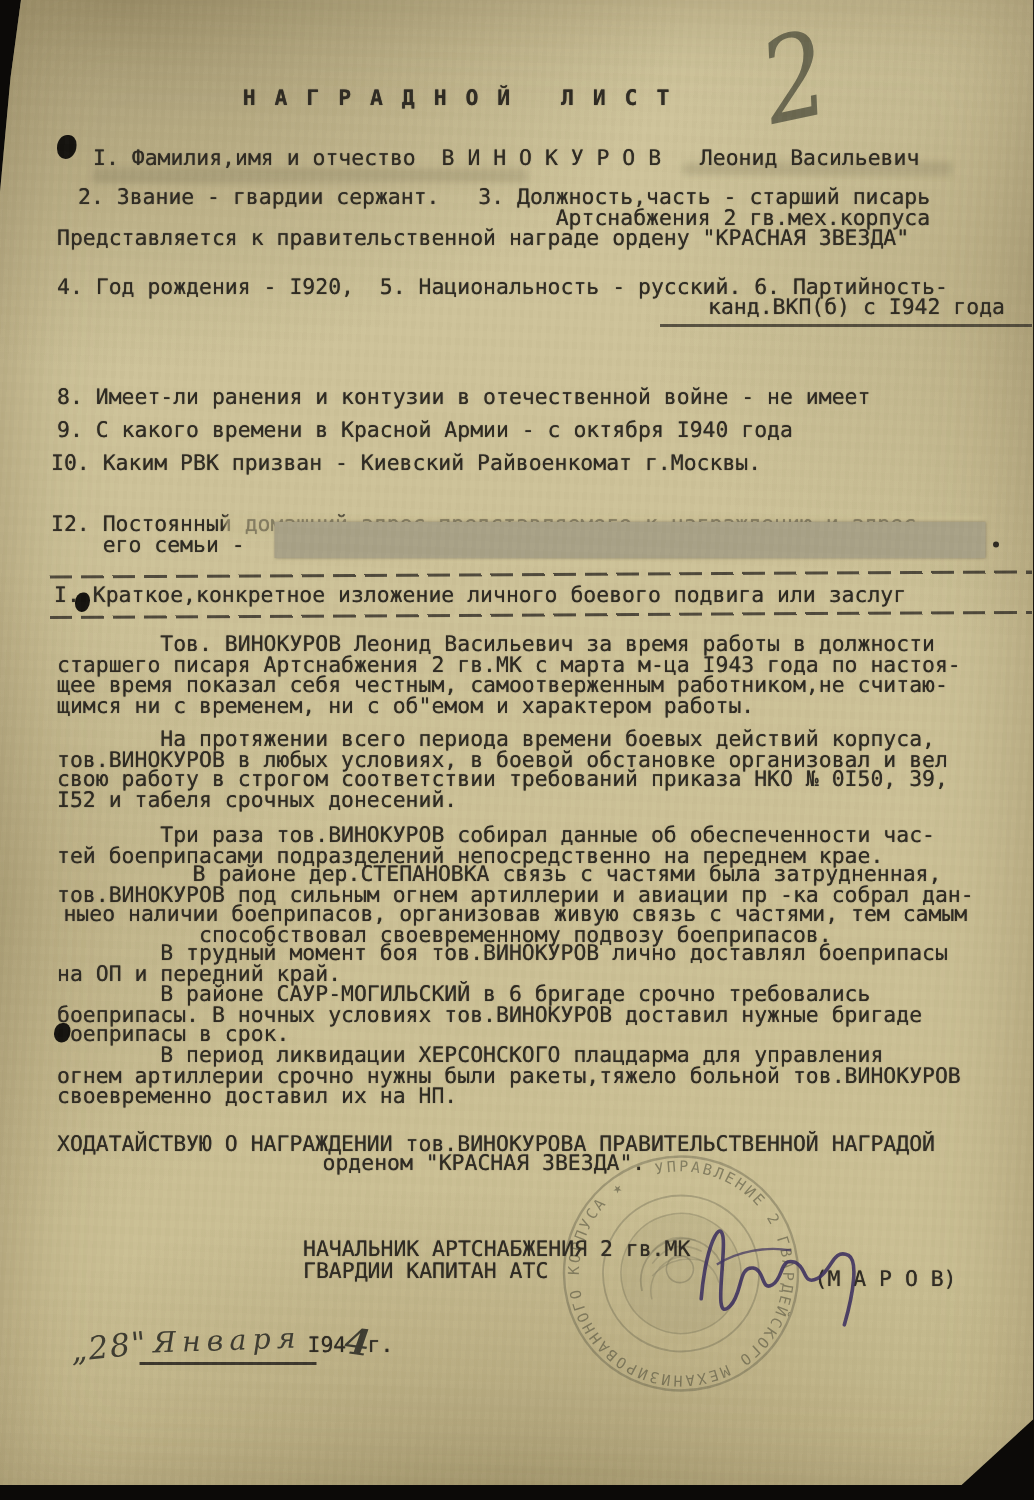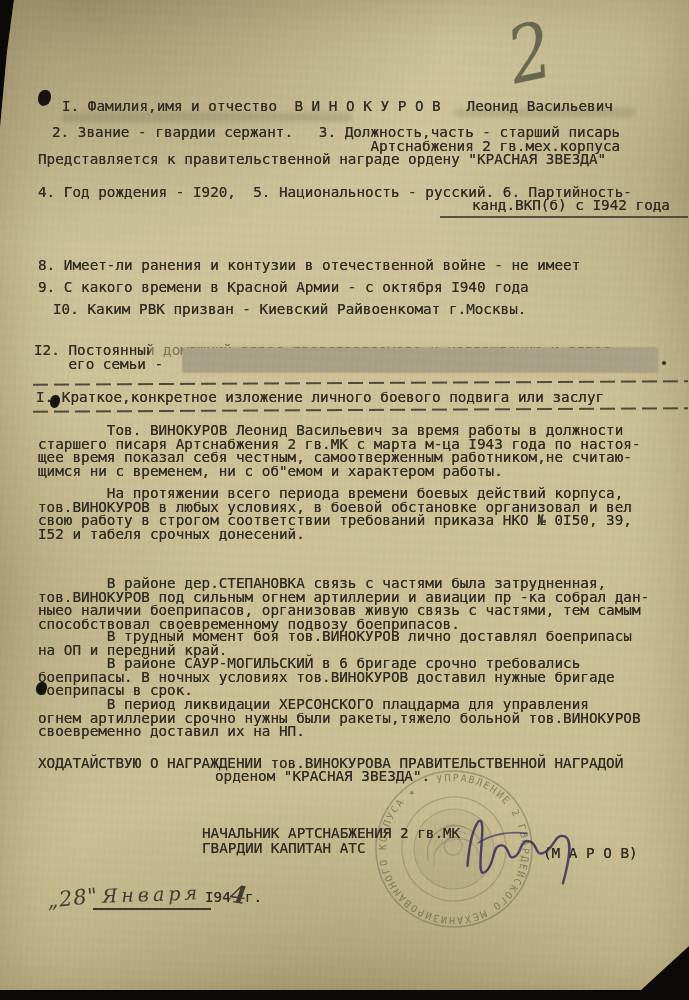--- a/index.html
+++ b/index.html
@@ -47,51 +47,54 @@
 
 <div class="scene">
   <div class="paper">
 
     <div class="pagenum">2</div>
 
     <div class="ghost" style="left:62px;top:112px;width:290px;height:10px;"></div>
     <div class="ghost" style="left:455px;top:108px;width:180px;height:9px;"></div>
     <div class="blot" style="left:38px;top:90px;width:13px;height:16px;"></div>
 
+    <div class="t title" style="top:60px;">Н А Г Р А Д Н О Й   Л И С Т</div>
 
     <div class="t" style="top:100px;left:38px;margin-left:24px;">I. Фамилия,имя и отчество  В И Н О К У Р О В   Леонид Васильевич</div>
     <div class="t" style="top:126px;left:52px;">2. Звание - гвардии сержант.   3. Должность,часть - старший писарь
                                      Артснабжения 2 гв.мех.корпуса</div>
     <div class="t" style="top:153px;left:38px;">Представляется к правительственной награде ордену "КРАСНАЯ ЗВЕЗДА"</div>
     <div class="t" style="top:186px;left:38px;">4. Год рождения - I920,  5. Национальность - русский. 6. Партийность-</div>
     <div class="t" style="top:199px;left:472px;">канд.ВКП(б) с I942 года</div>
     <div class="rule" style="top:216px;left:440px;width:248px;"></div>
     <div class="t" style="top:259px;left:38px;">8. Имеет-ли ранения и контузии в отечественной войне - не имеет</div>
     <div class="t" style="top:281px;left:38px;">9. С какого времени в Красной Армии - с октября I940 года</div>
-    <div class="t" style="top:303px;left:34px;margin-left:19px;">I0. Каким РВК призван - Киевский Райвоенкомат г.Москвы.</div>
+    <div class="t" style="top:303px;left:34px;">I0. Каким РВК призван - Киевский Райвоенкомат г.Москвы.</div>
     <div class="t" style="top:344px;left:34px;">I2. Постоянный домашний адрес представляемого к награждению и адрес
     его семьи -</div>
     <div class="smear" style="left:150px;top:344px;width:505px;height:15px;"></div>
     <div class="redaction" style="left:183px;top:348px;width:474px;height:24px;"></div>
     <div class="dot" style="left:662px;top:361px;"></div>
 
     <div class="dashes" style="top:382px;left:33px;width:655px;transform:rotate(-.3deg);"></div>
     <div class="t" style="top:391px;left:36px;">I. Краткое,конкретное изложение личного боевого подвига или заслуг</div>
     <div class="blot" style="left:50px;top:395px;width:10px;height:13px;"></div>
     <div class="dashes" style="top:409px;left:33px;width:655px;transform:rotate(-.3deg);"></div>
 
     <div class="t" style="top:424px;left:38px;">        Тов. ВИНОКУРОВ Леонид Васильевич за время работы в должности
 старшего писаря Артснабжения 2 гв.МК с марта м-ца I943 года по настоя-
 щее время показал себя честным, самоотверженным работником,не считаю-
 щимся ни с временем, ни с об"емом и характером работы.</div>
     <div class="t" style="top:487px;left:38px;">        На протяжении всего периода времени боевых действий корпуса,
 тов.ВИНОКУРОВ в любых условиях, в боевой обстановке организовал и вел
 свою работу в строгом соответствии требований приказа НКО № 0I50, 39,
 I52 и табеля срочных донесений.</div>
-    <div class="t" style="top:577px;left:38px;">        В районе дер.СТЕПАНОВКА связь с частями была затрудненная,
+    <div class="t" style="top:551px;left:38px;">        Три раза тов.ВИНОКУРОВ собирал данные об обеспеченности час-
+тей боеприпасами подразделений непосредственно на переднем крае.</div>
+    <div class="t" style="top:577px;left:38px;text-align:center;">        В районе дер.СТЕПАНОВКА связь с частями была затрудненная,
 тов.ВИНОКУРОВ под сильным огнем артиллерии и авиации пр -ка собрал дан-
 ныео наличии боеприпасов, организовав живую связь с частями, тем самым
 способствовал своевременному подвозу боеприпасов.</div>
     <div class="t" style="top:630px;left:38px;">        В трудный момент боя тов.ВИНОКУРОВ лично доставлял боеприпасы
 на ОП и передний край.</div>
     <div class="t" style="top:657px;left:38px;">        В районе САУР-МОГИЛЬСКИЙ в 6 бригаде срочно требовались
 боеприпасы. В ночных условиях тов.ВИНОКУРОВ доставил нужные бригаде
 боеприпасы в срок.</div>
     <div class="blot" style="left:36px;top:682px;width:11px;height:13px;"></div>
     <div class="t" style="top:698px;left:38px;">        В период ликвидации ХЕРСОНСКОГО плацдарма для управления

